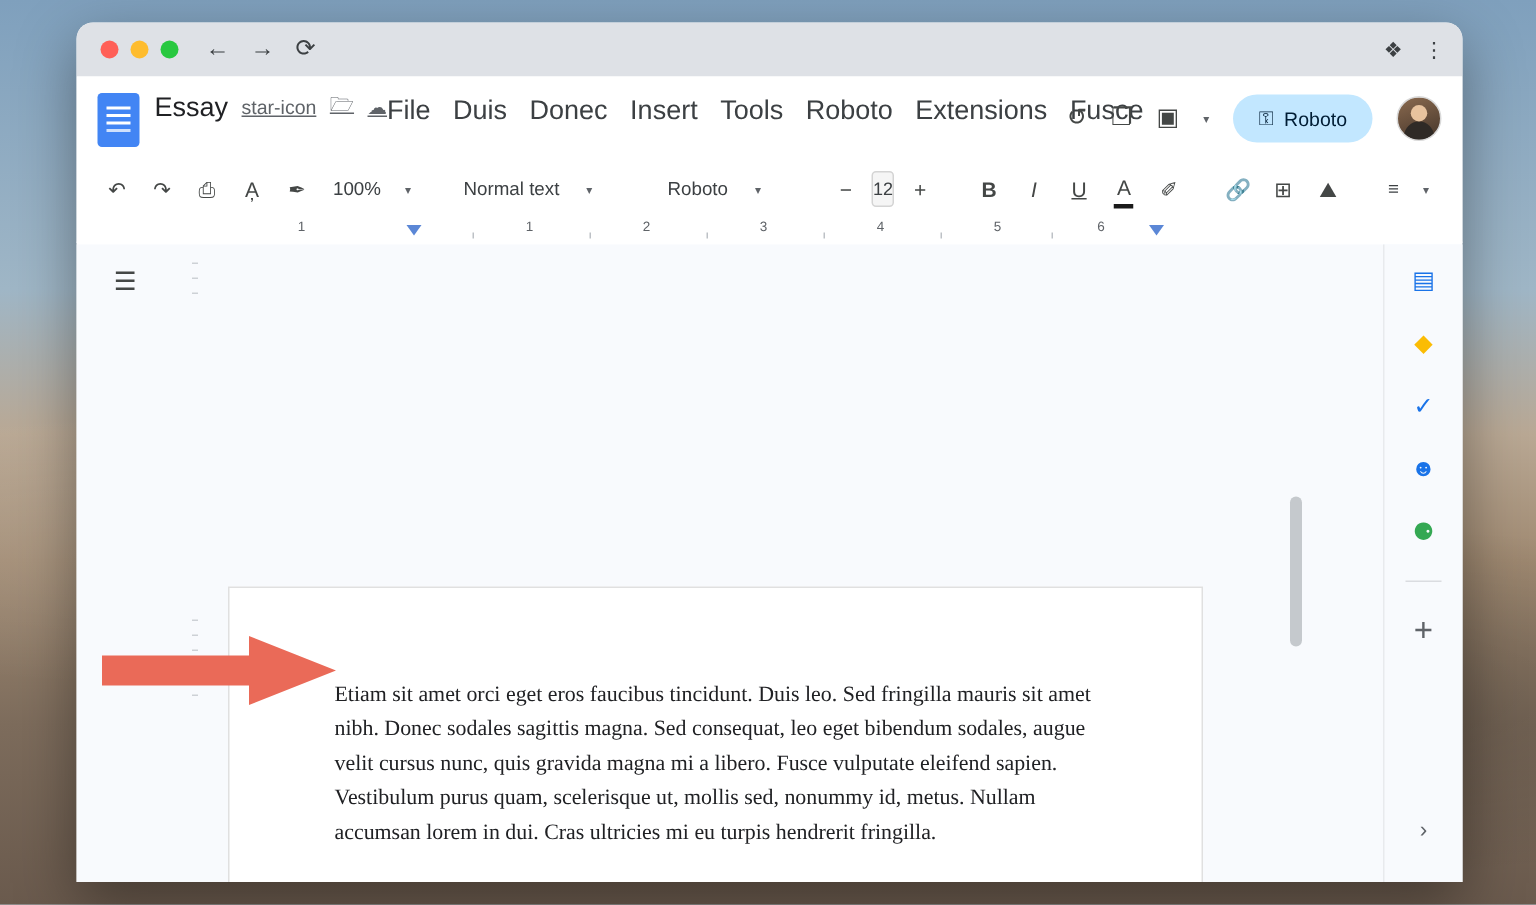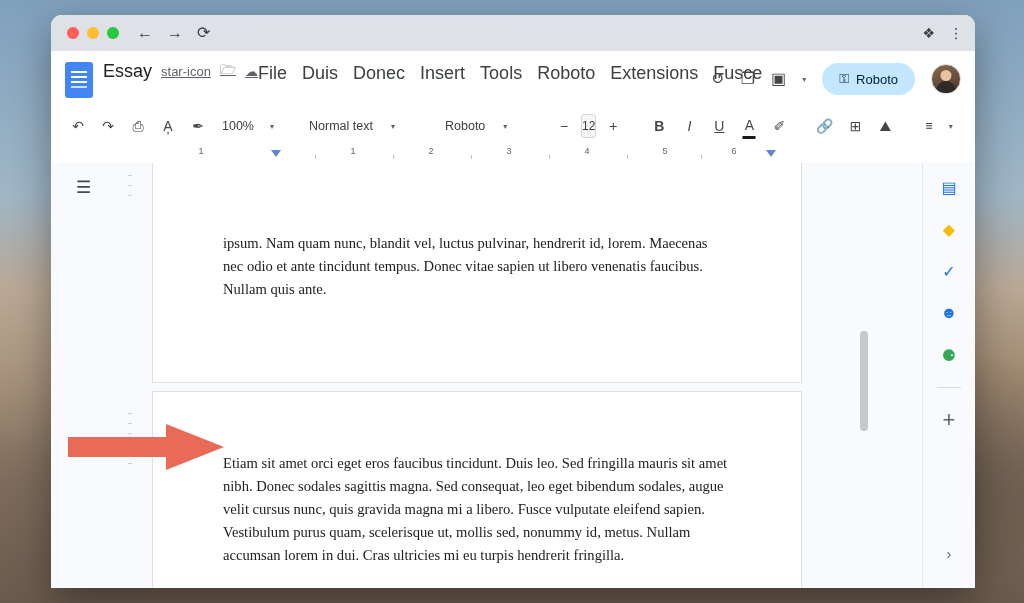--- a/index.html
+++ b/index.html
@@ -540,25 +540,20 @@
         <div class="vtick" style="top:22px"></div>
         <div class="vtick" style="top:32px"></div>
         <div class="vtick" style="top:250px"></div>
         <div class="vtick" style="top:260px"></div>
         <div class="vtick" style="top:270px"></div>
         <div class="vtick" style="top:280px"></div>
         <div class="vtick" style="top:290px"></div>
         <div class="vtick" style="top:300px"></div>
       </div>
 
-      <div class="page first">
-        <div class="page-text">
-          <p>ipsum. Nam quam nunc, blandit vel, luctus pulvinar, hendrerit id, lorem. Maecenas nec odio et ante tincidunt tempus. Donec vitae sapien ut libero venenatis faucibus. Nullam quis ante.</p>
-        </div>
-      </div>
 
       <div class="page second">
         <div class="page-text">
           <p>Etiam sit amet orci eget eros faucibus tincidunt. Duis leo. Sed fringilla mauris sit amet nibh. Donec sodales sagittis magna. Sed consequat, leo eget bibendum sodales, augue velit cursus nunc, quis gravida magna mi a libero. Fusce vulputate eleifend sapien. Vestibulum purus quam, scelerisque ut, mollis sed, nonummy id, metus. Nullam accumsan lorem in dui. Cras ultricies mi eu turpis hendrerit fringilla.</p>
           <p>Vestibulum ante ipsum primis in faucibus orci luctus et ultrices posuere cubilia Curae; In</p>
         </div>
       </div>
 
       <div class="scrollbar"></div>
     </div>

